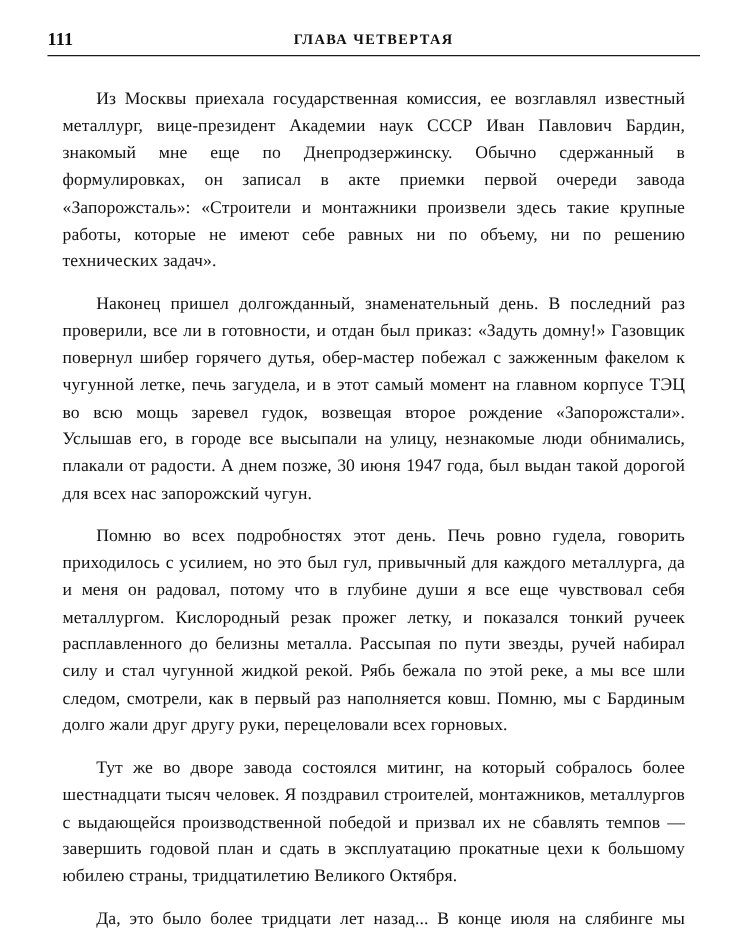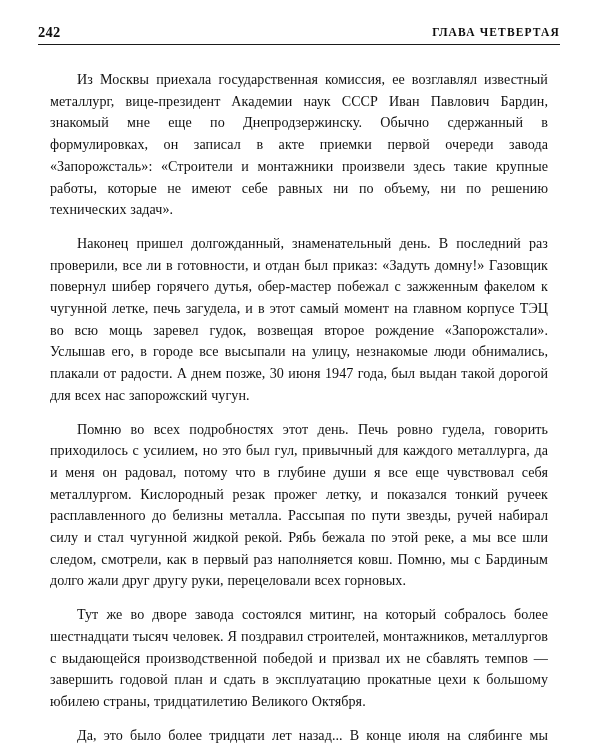--- a/index.html
+++ b/index.html
@@ -40,21 +40,21 @@
     font-weight: 700;
     letter-spacing: 0.2px;
     line-height: 16px;
     color: #0d0d0d;
   }
   .chapter-title {
     position: absolute;
     left: 0;
     top: 1px;
     width: 522px;
-    text-align: right;
+    text-align: center;
     font-size: 11.5px;
     font-weight: 700;
     letter-spacing: 1.15px;
     line-height: 15px;
     color: #0d0d0d;
   }
   .head-rule {
     position: absolute;
     left: 38px;
     top: 44px;
@@ -85,21 +85,21 @@
   .para:last-child {
     text-align: justify;
   }
 </style>
 </head>
 <body>
 
 <div class="page">
 
   <div class="running-head">
-    <div class="folio">242</div>
+    <div class="folio">111</div>
     <div class="chapter-title">ГЛАВА ЧЕТВЕРТАЯ</div>
   </div>
 
   <div class="head-rule"></div>
 
   <div class="text-block">
     <p class="para">Из Москвы приехала государственная комиссия, ее возглавлял известный металлург, вице-президент Академии наук СССР Иван Павлович Бардин, знакомый мне еще по Днепродзержинску. Обычно сдержанный в формулировках, он записал в акте приемки первой очереди завода «Запорожсталь»: «Строители и монтажники произвели здесь такие крупные работы, которые не имеют себе равных ни по объему, ни по решению технических задач».</p>
     <p class="para">Наконец пришел долгожданный, знаменательный день. В последний раз проверили, все ли в готовности, и отдан был приказ: «Задуть домну!» Газовщик повернул шибер горячего дутья, обер-мастер побежал с зажженным факелом к чугунной летке, печь загудела, и в этот самый момент на главном корпусе ТЭЦ во всю мощь заревел гудок, возвещая второе рождение «Запорожстали». Услышав его, в городе все высыпали на улицу, незнакомые люди обнимались, плакали от радости. А днем позже, 30 июня 1947 года, был выдан такой дорогой для всех нас запорожский чугун.</p>
     <p class="para">Помню  во всех подробностях этот день. Печь ровно гудела, говорить приходилось с усилием, но это был гул, привычный для каждого металлурга, да и меня он радовал, потому что в глубине души я все еще чувствовал себя металлургом. Кислородный резак прожег летку, и показался тонкий ручеек расплавленного до белизны металла. Рассыпая по пути звезды, ручей набирал силу и стал чугунной жидкой рекой. Рябь бежала по этой реке, а мы все шли следом, смотрели, как в первый раз наполняется ковш. Помню, мы с Бардиным долго жали друг другу руки, перецеловали всех горновых.</p>
     <p class="para">Тут же во дворе завода состоялся митинг, на который собралось более шестнадцати тысяч человек. Я поздравил строителей, монтажников, металлургов с выдающейся производственной победой и призвал их не сбавлять темпов — завершить годовой план и сдать в эксплуатацию прокатные цехи к большому юбилею страны, тридцатилетию Великого Октября.</p>

